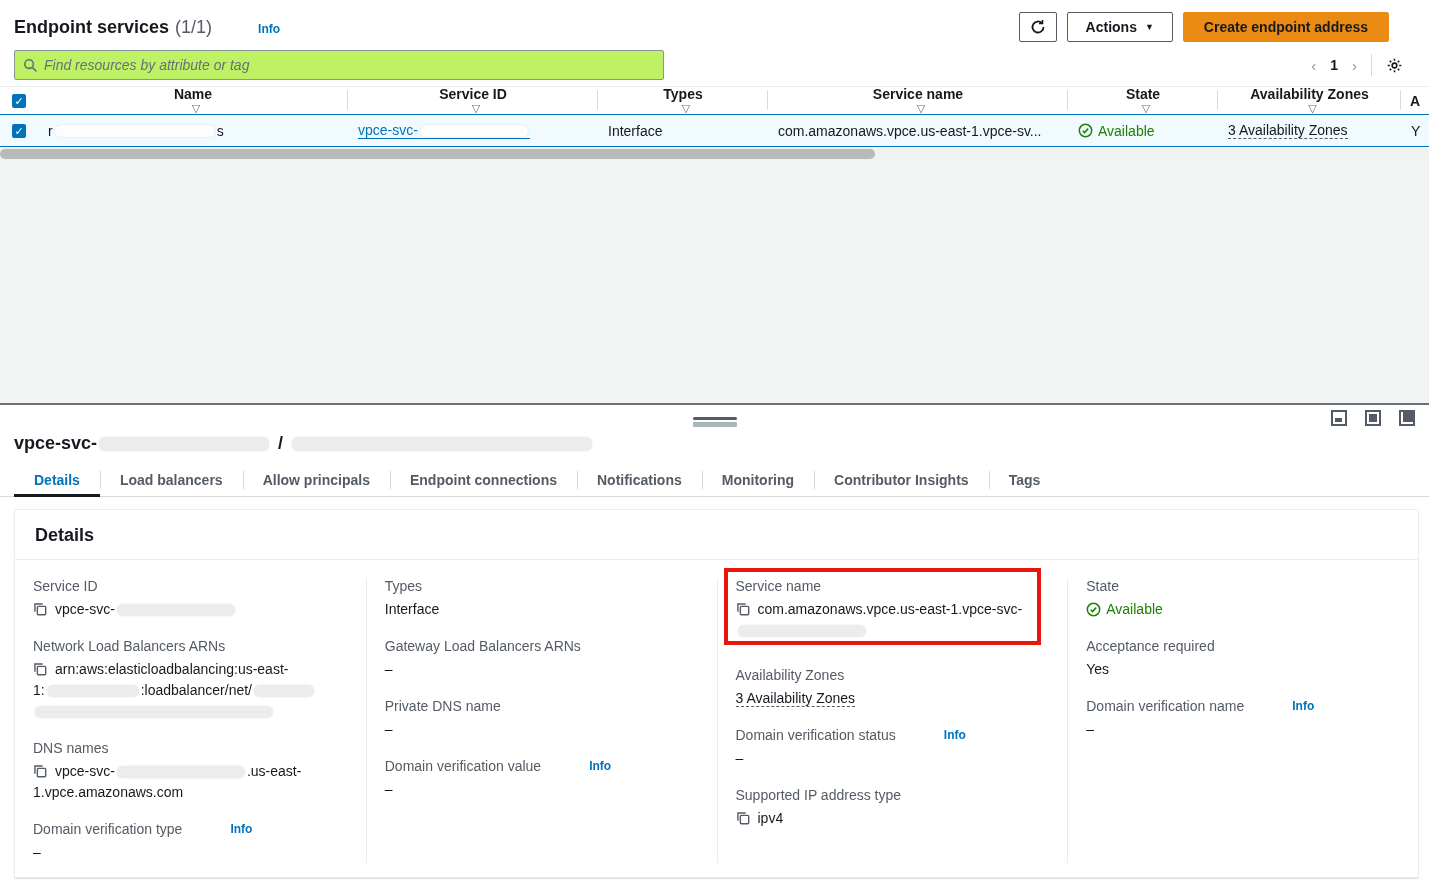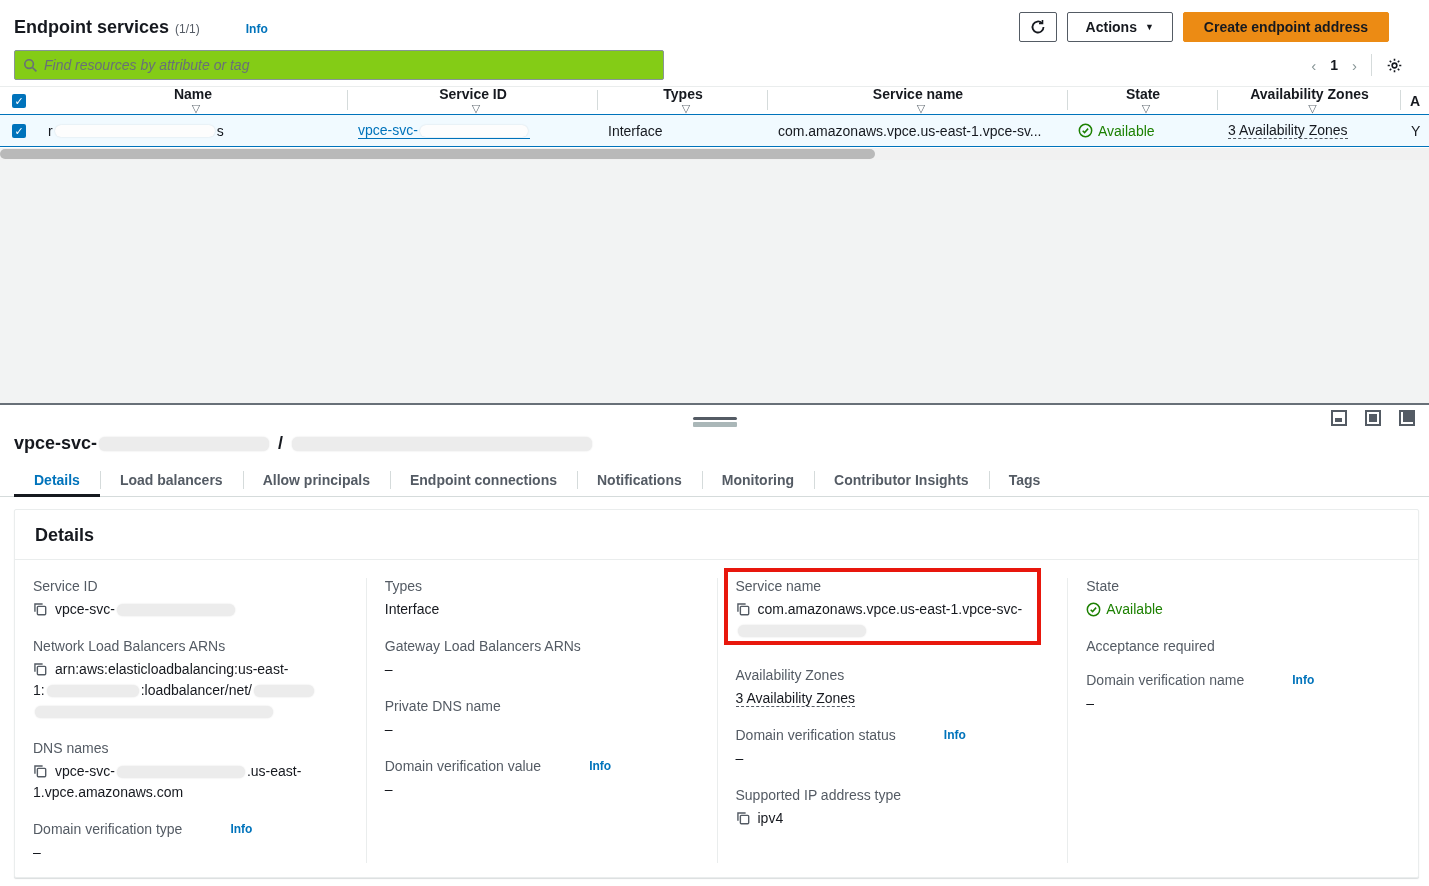--- a/index.html
+++ b/index.html
@@ -5,33 +5,33 @@
   * { margin:0; padding:0; box-sizing:border-box; }
   html,body { width:1429px; height:886px; overflow:hidden; background:#fff;
     font-family:"Liberation Sans","DejaVu Sans",sans-serif; color:#16191f; font-size:14px; }
   .page { width:1429px; height:886px; display:flex; flex-direction:column; position:relative; }
 
   
   .top { padding:10px 14px 0 14px; background:#fff; }
   .header-row { display:flex; justify-content:space-between; align-items:center; height:34px;gap:17px; }
   .title-wrap { display:flex; align-items:baseline; gap:6px; }
   .page-title { font-size:18px; font-weight:bold; color:#16191f; }
-  .page-count { font-size:12px; font-weight:normal; color:#545b64; }
+  .page-count { font-size:18px; font-weight:normal; color:#545b64; }
   .info-link { font-size:12px; font-weight:bold; color:#0073bb; cursor:pointer; margin-left:4px;padding-left:36px; }
   .btn-group { display:flex; gap:10px; align-items:flex-end; margin-right:26px; }
   .btn { height:30px; border:1px solid #545b64; border-radius:2px; background:#fff;
     font-weight:bold; font-size:14px; color:#16191f; display:flex; align-items:center;
     justify-content:center; padding:0 18px; cursor:pointer; }
   .btn-icon { width:38px; padding:0; }
   .btn-primary { background:#ec8b14; border-color:#ec8b14; color:#16191f; padding:0 20px; }
   .caret { font-size:9px; margin-left:8px; color:#16191f; }
 
   .search-row { display:flex; justify-content:space-between; align-items:center; margin-top:6px; height:30px; }
   .search-box { width:650px; height:30px; border:1px solid #879596; border-radius:2px;
-    display:flex; align-items:center; padding:0 8px; gap:6px; background:#84cc16; }
+    display:flex; align-items:center; padding:0 8px; gap:6px; background:#bef264; }
   .search-box input { border:none; outline:none; flex:1; font-style:italic; font-size:14px;
     color:#545b64; font-family:"Liberation Sans","DejaVu Sans",sans-serif; background:transparent; }
   .search-box input::placeholder { color:#687078; font-style:italic; }
   .pager { display:flex; align-items:center; gap:14px; margin-right:12px; }
   .pg-arrow { color:#879596; font-size:15px; cursor:pointer; line-height:1; user-select:none; }
   .pg-num { font-weight:bold; font-size:14px; color:#16191f; }
   .pg-divider { width:1px; height:22px; background:#d5dbdb; }
 
   
   .tbl { margin-top:6px; }
@@ -416,20 +416,21 @@
                     <circle cx="8" cy="8" r="6.6"></circle>
                       <path d="M5 8.2l2 2 3.8-4.2"></path>
                   </svg>
                 </span>
                 <span>Available</span>
               </span>
             </div>
           </div>
           <div class="field">
             <div class="f-label">Acceptance required</div>
+            <div class="f-value">Yes</div>
           </div>
           <div class="field" style="margin-bottom:0">
             <div class="f-label">
                 <span>Domain verification name</span>
                 <span class="info-link">Info</span>
               </div>
             <div class="f-value">–</div>
           </div>
         </div>
 

